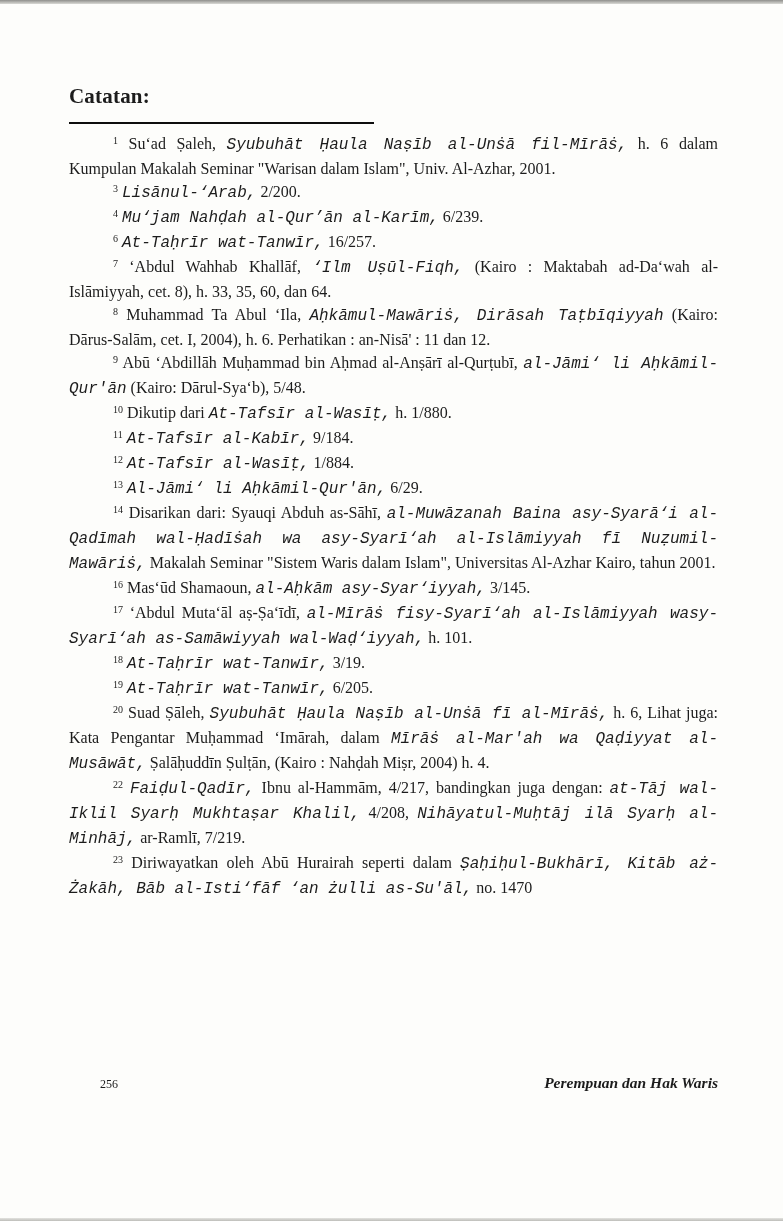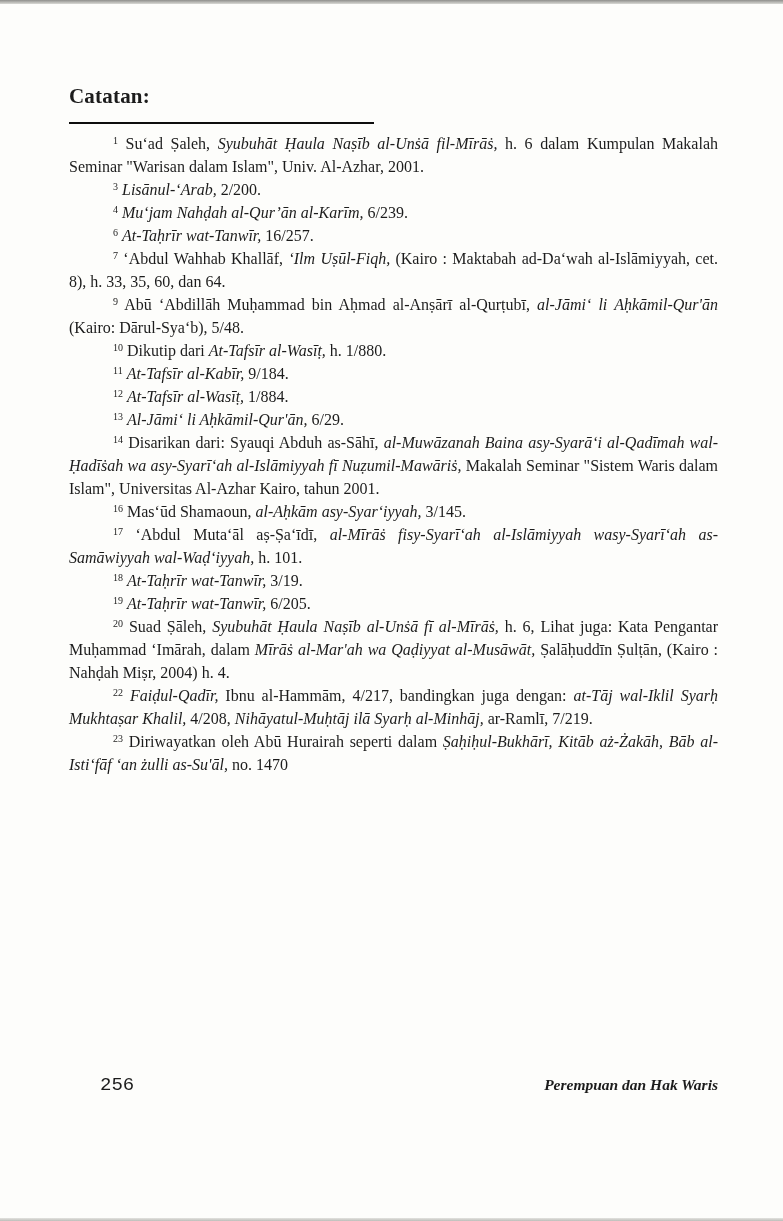--- a/index.html
+++ b/index.html
@@ -39,57 +39,58 @@
     background: #0d0d0d;
   }
   .notes { margin-top: 8px; }
   .note {
     margin: 0;
     font-size: 16px;
     line-height: 23px;
     text-align: justify;
     text-indent: 44px;
   }
-  .note i { font-style: italic; }
+  .note i { font-style: italic; font-family: Liberation Mono, monospace; }
   .fn-num {
     font-size: 10px;
     line-height: 0;
     vertical-align: baseline;
     position: relative;
     top: -5.5px;
   }
   .footer {
     position: absolute;
     left: 100px; right: 65px;
     top: 1074px;
     display: flex;
     justify-content: space-between;
     align-items: baseline;
   }
-  .pagenum { font-size: 19px; font-family: Liberation Mono, monospace; }
+  .pagenum { font-size: 12px; }
   .running {
     font-size: 15.5px;
     font-style: italic;
     font-weight: bold;
   }
 </style>
 </head>
 <body>
 
 <div class="scan-edge-top"></div>
 
 <div class="page">
   <h1 class="heading">Catatan:</h1>
   <div class="rule"></div>
   <div class="notes">
       <p class="note"><sup class="fn-num">1</sup> <span>Su‘ad Ṣaleh, </span><i>Syubuhāt Ḥaula Naṣīb al-Unṡā fil-Mīrāṡ,</i><span> h. 6 dalam Kumpulan Makalah Seminar "Warisan dalam Islam", Univ. Al-Azhar, 2001.</span></p>
       <p class="note"><sup class="fn-num">3</sup> <i>Lisānul-‘Arab,</i><span> 2/200.</span></p>
       <p class="note"><sup class="fn-num">4</sup> <i>Mu‘jam Nahḍah al-Qur’ān al-Karīm,</i><span> 6/239.</span></p>
       <p class="note"><sup class="fn-num">6</sup> <i>At-Taḥrīr wat-Tanwīr,</i><span> 16/257.</span></p>
       <p class="note"><sup class="fn-num">7</sup> <span>‘Abdul Wahhab Khallāf, </span><i>‘Ilm Uṣūl-Fiqh,</i><span> (Kairo : Maktabah ad-Da‘wah al-Islāmiyyah, cet. 8), h. 33, 35, 60, dan 64.</span></p>
+      <p class="note"><sup class="fn-num">8</sup> <span>Muhammad Ta Abul ‘Ila, </span><i>Aḥkāmul-Mawāriṡ, Dirāsah Taṭbīqiyyah</i><span> (Kairo: Dārus-Salām, cet. I, 2004), h. 6. Perhatikan : an-Nisā' : 11 dan 12.</span></p>
       <p class="note"><sup class="fn-num">9</sup> <span>Abū ‘Abdillāh Muḥammad bin Aḥmad al-Anṣārī al-Qurṭubī, </span><i>al-Jāmi‘ li Aḥkāmil-Qur'ān</i><span> (Kairo: Dārul-Sya‘b), 5/48.</span></p>
       <p class="note"><sup class="fn-num">10</sup> <span>Dikutip dari </span><i>At-Tafsīr al-Wasīṭ,</i><span> h. 1/880.</span></p>
       <p class="note"><sup class="fn-num">11</sup> <i>At-Tafsīr al-Kabīr,</i><span> 9/184.</span></p>
       <p class="note"><sup class="fn-num">12</sup> <i>At-Tafsīr al-Wasīṭ,</i><span> 1/884.</span></p>
       <p class="note"><sup class="fn-num">13</sup> <i>Al-Jāmi‘ li Aḥkāmil-Qur'ān,</i><span> 6/29.</span></p>
       <p class="note"><sup class="fn-num">14</sup> <span>Disarikan dari: Syauqi Abduh as-Sāhī, </span><i>al-Muwāzanah Baina asy-Syarā‘i al-Qadīmah wal-Ḥadīṡah wa asy-Syarī‘ah al-Islāmiyyah fī Nuẓumil-Mawāriṡ,</i><span> Makalah Seminar "Sistem Waris dalam Islam", Universitas Al-Azhar Kairo, tahun 2001.</span></p>
       <p class="note"><sup class="fn-num">16</sup> <span>Mas‘ūd Shamaoun, </span><i>al-Aḥkām asy-Syar‘iyyah,</i><span> 3/145.</span></p>
       <p class="note"><sup class="fn-num">17</sup> <span>‘Abdul Muta‘āl aṣ-Ṣa‘īdī, </span><i>al-Mīrāṡ fisy-Syarī‘ah al-Islāmiyyah wasy-Syarī‘ah as-Samāwiyyah wal-Waḍ‘iyyah,</i><span> h. 101.</span></p>
       <p class="note"><sup class="fn-num">18</sup> <i>At-Taḥrīr wat-Tanwīr,</i><span> 3/19.</span></p>
       <p class="note"><sup class="fn-num">19</sup> <i>At-Taḥrīr wat-Tanwīr,</i><span> 6/205.</span></p>

